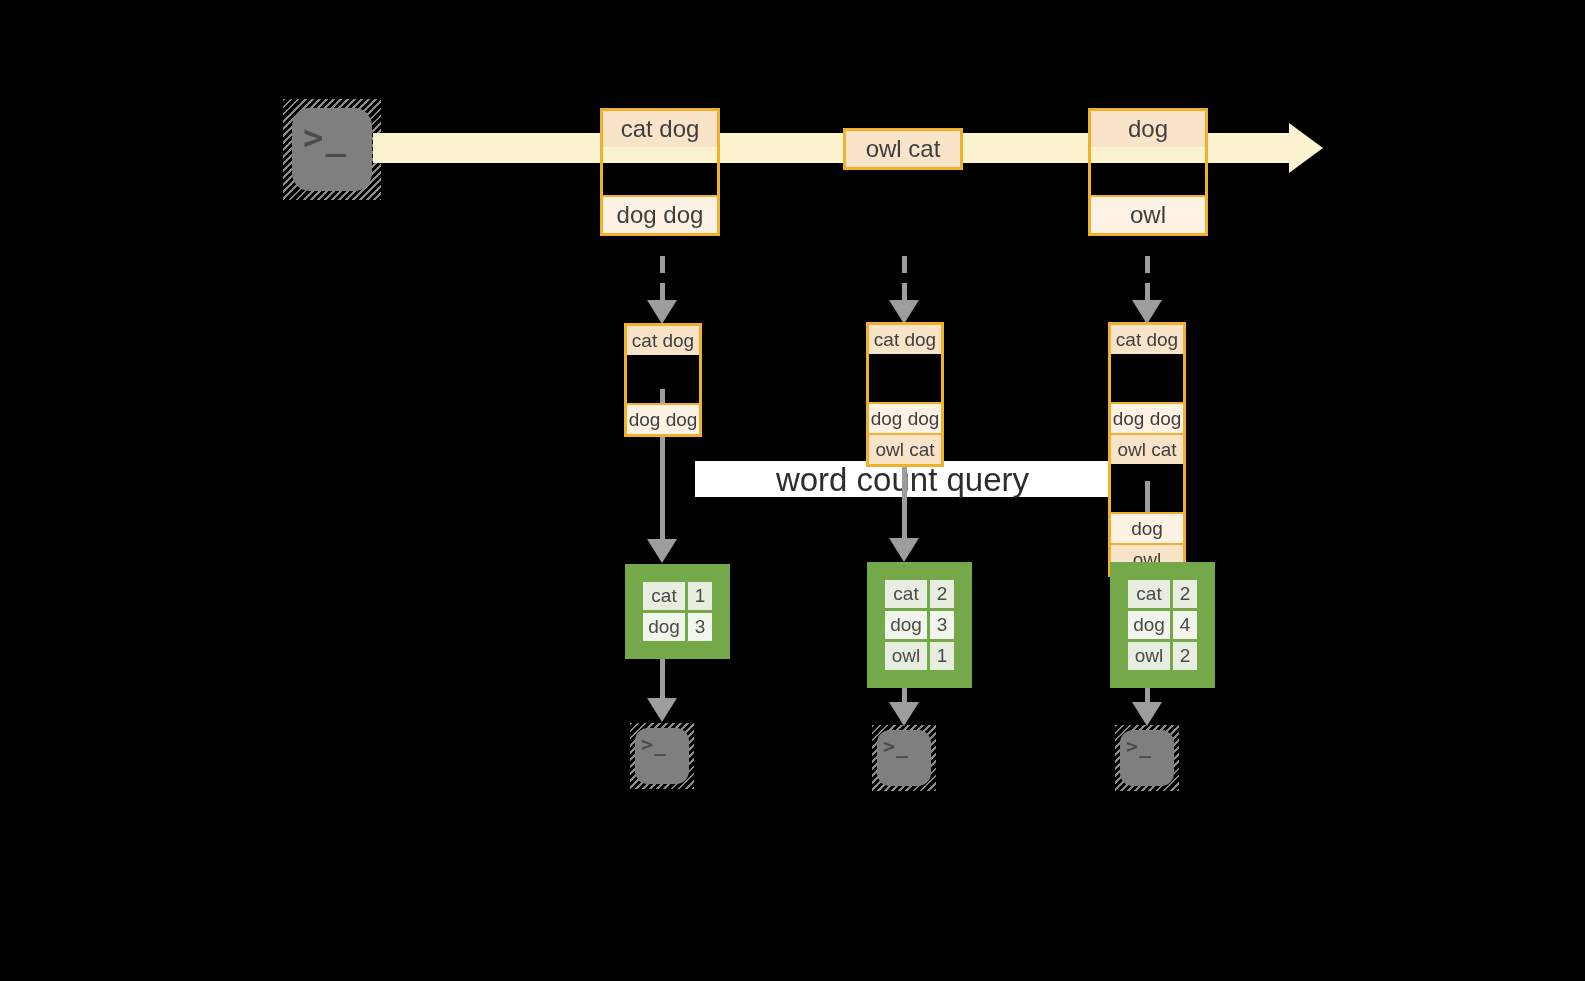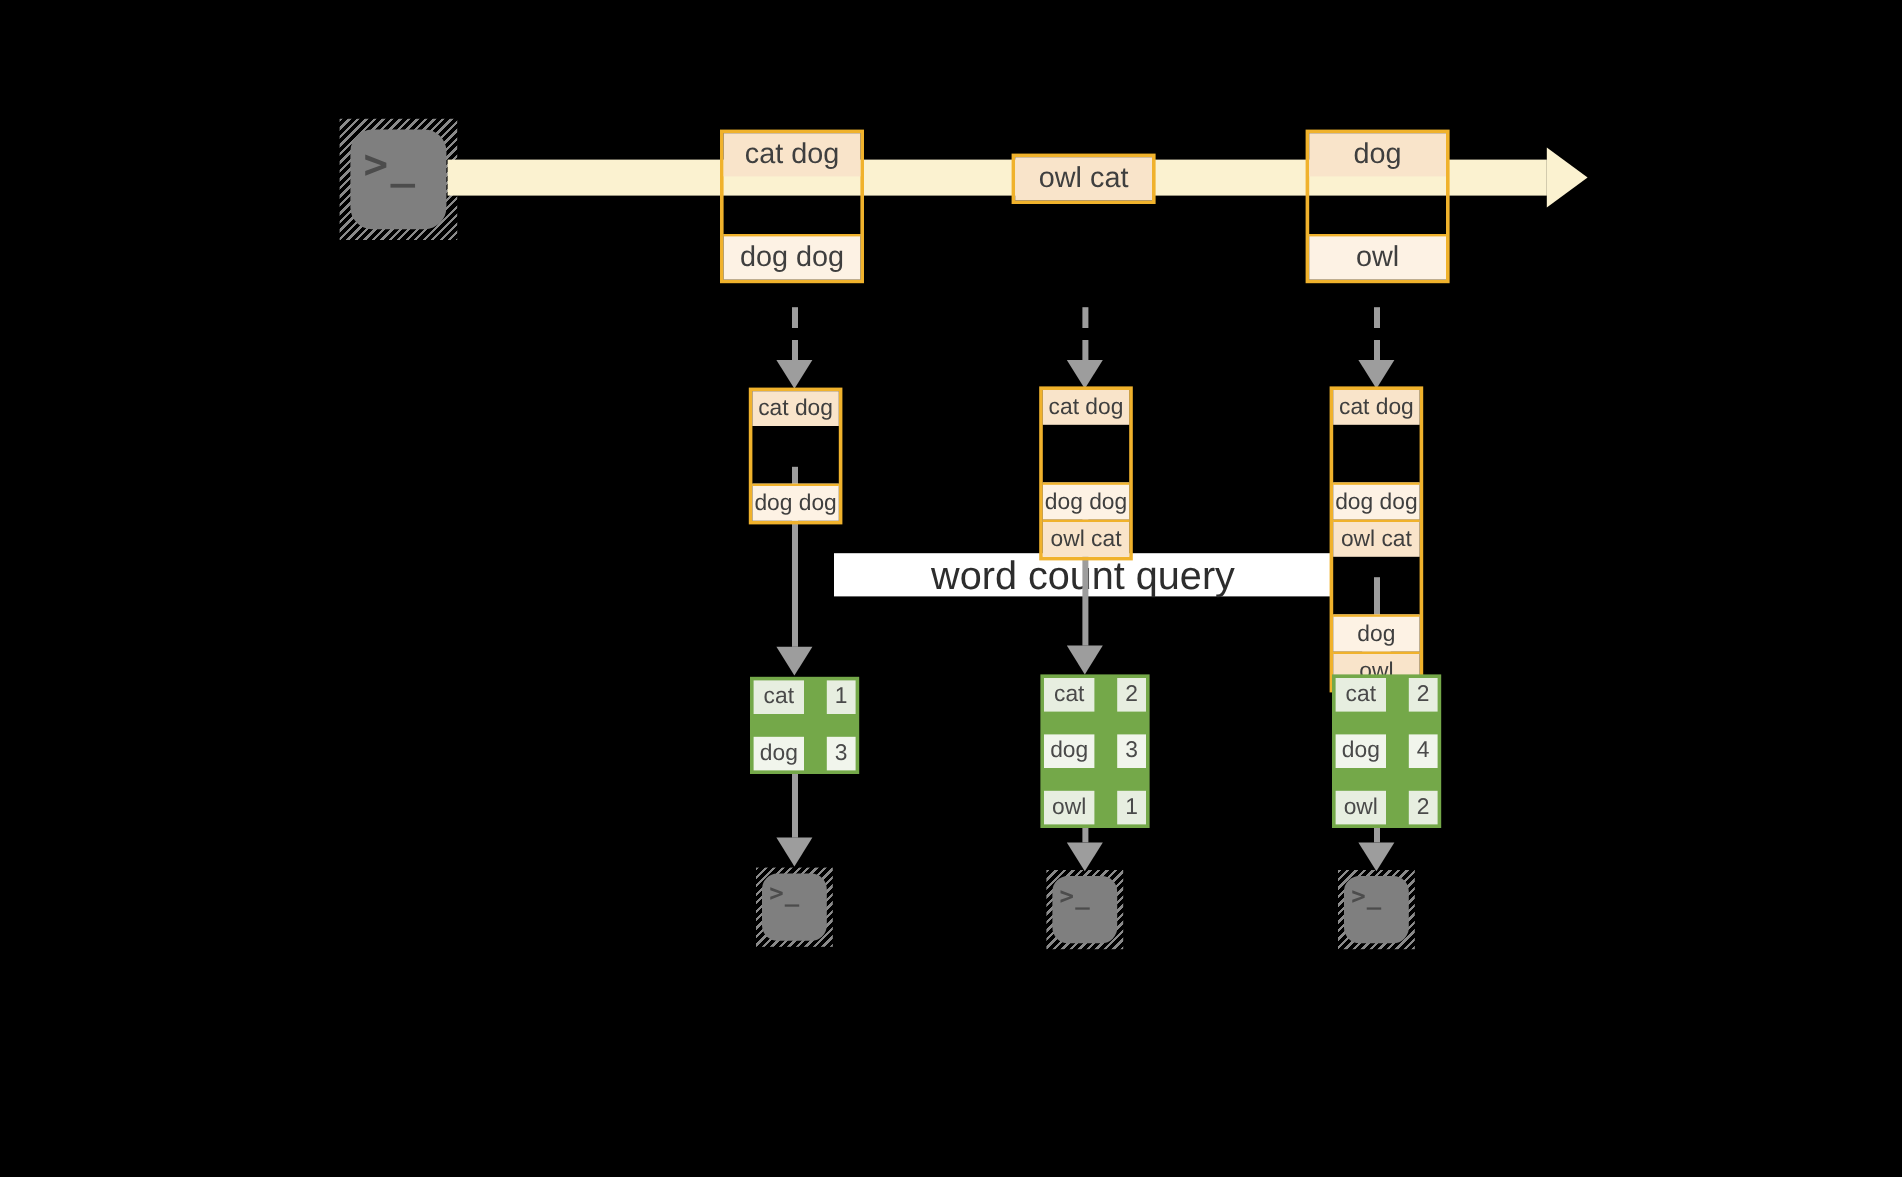--- a/index.html
+++ b/index.html
@@ -65,22 +65,22 @@
     border-top:24px solid var(--arrow-gray);
   }
   
   .query-band{
     position:absolute;left:695px;top:461px;width:415px;height:36px;background:#ffffff;z-index:3;
     display:flex;align-items:flex-start;justify-content:center;
   }
   .query-band span{font-size:33px;color:#2d2d2d;}
   
   .gtable{
-    position:absolute;background:var(--table-border);padding:3px;z-index:5;
-    display:grid;grid-template-columns:42px 24px;gap:19px;
+    position:absolute;background:var(--table-border);padding:18px;z-index:5;
+    display:grid;grid-template-columns:42px 24px;gap:3px;
   }
   .gcell{display:flex;align-items:center;justify-content:center;height:28px;font-size:19px;color:#4a4a4a;}
   .cell-a{background:var(--table-fill-dark);}
   .cell-b{background:var(--table-fill-light);}
 </style>
 </head>
 <body>
 
 <div class="stage">
 

